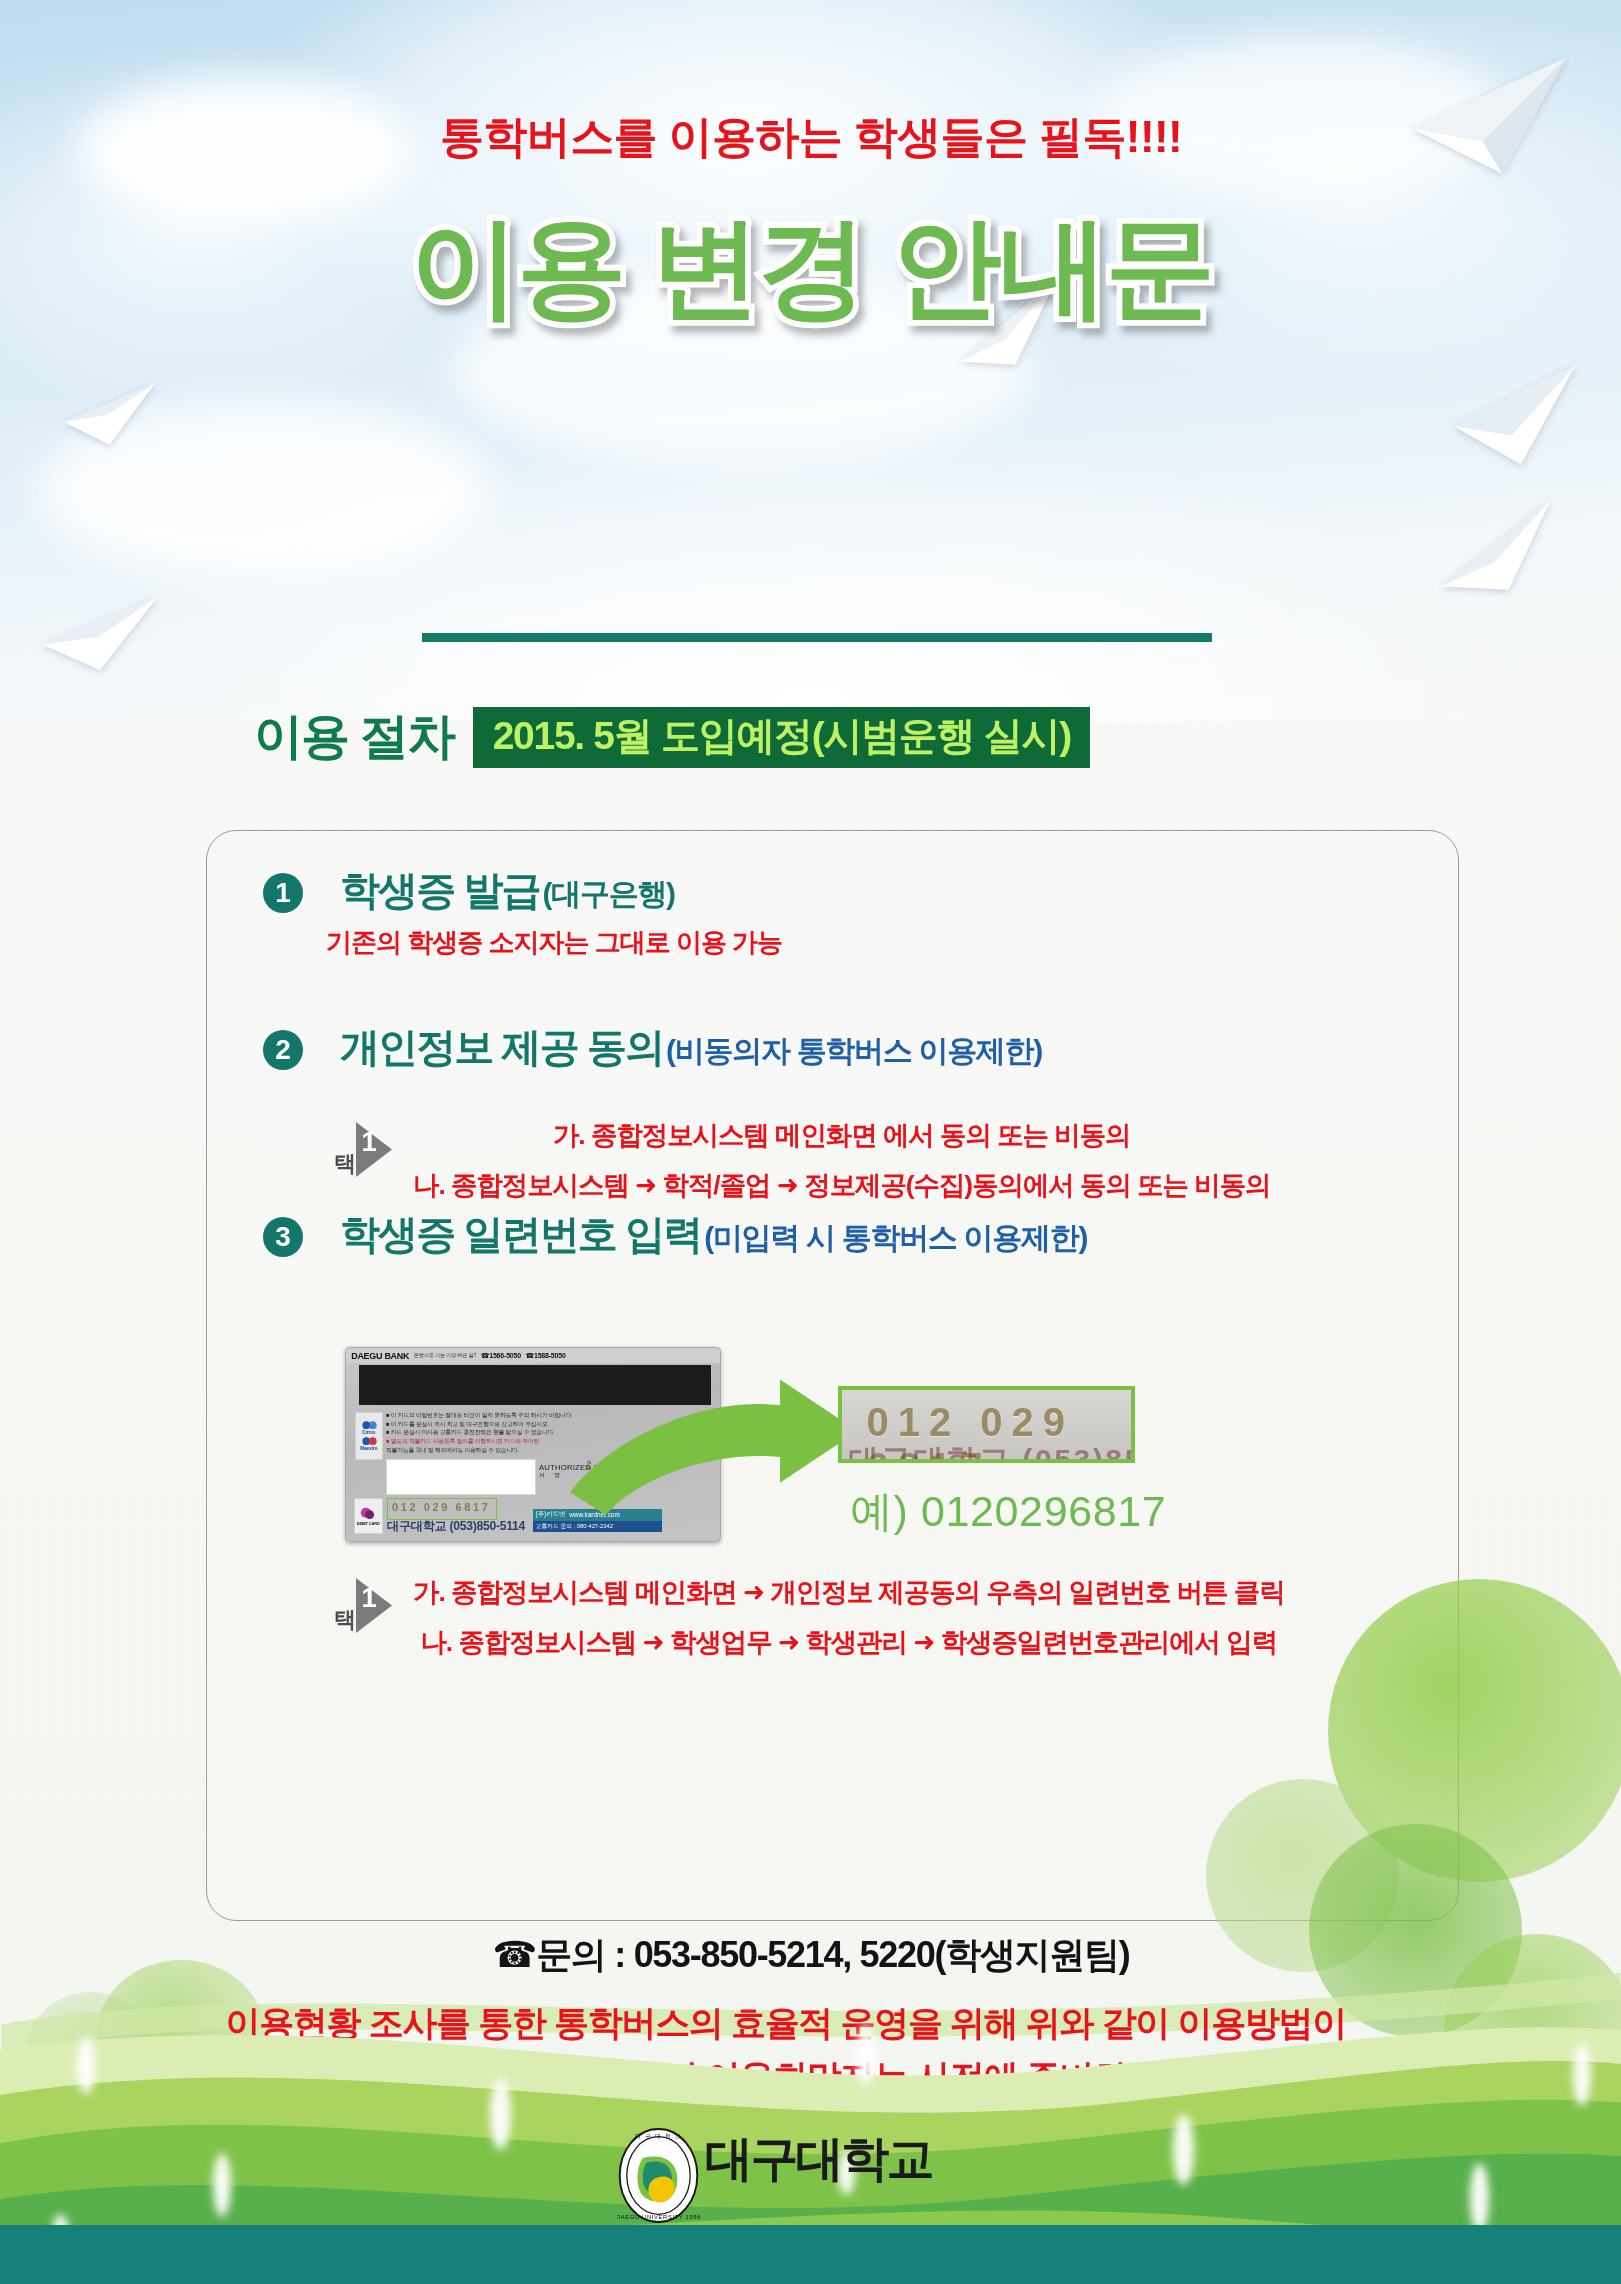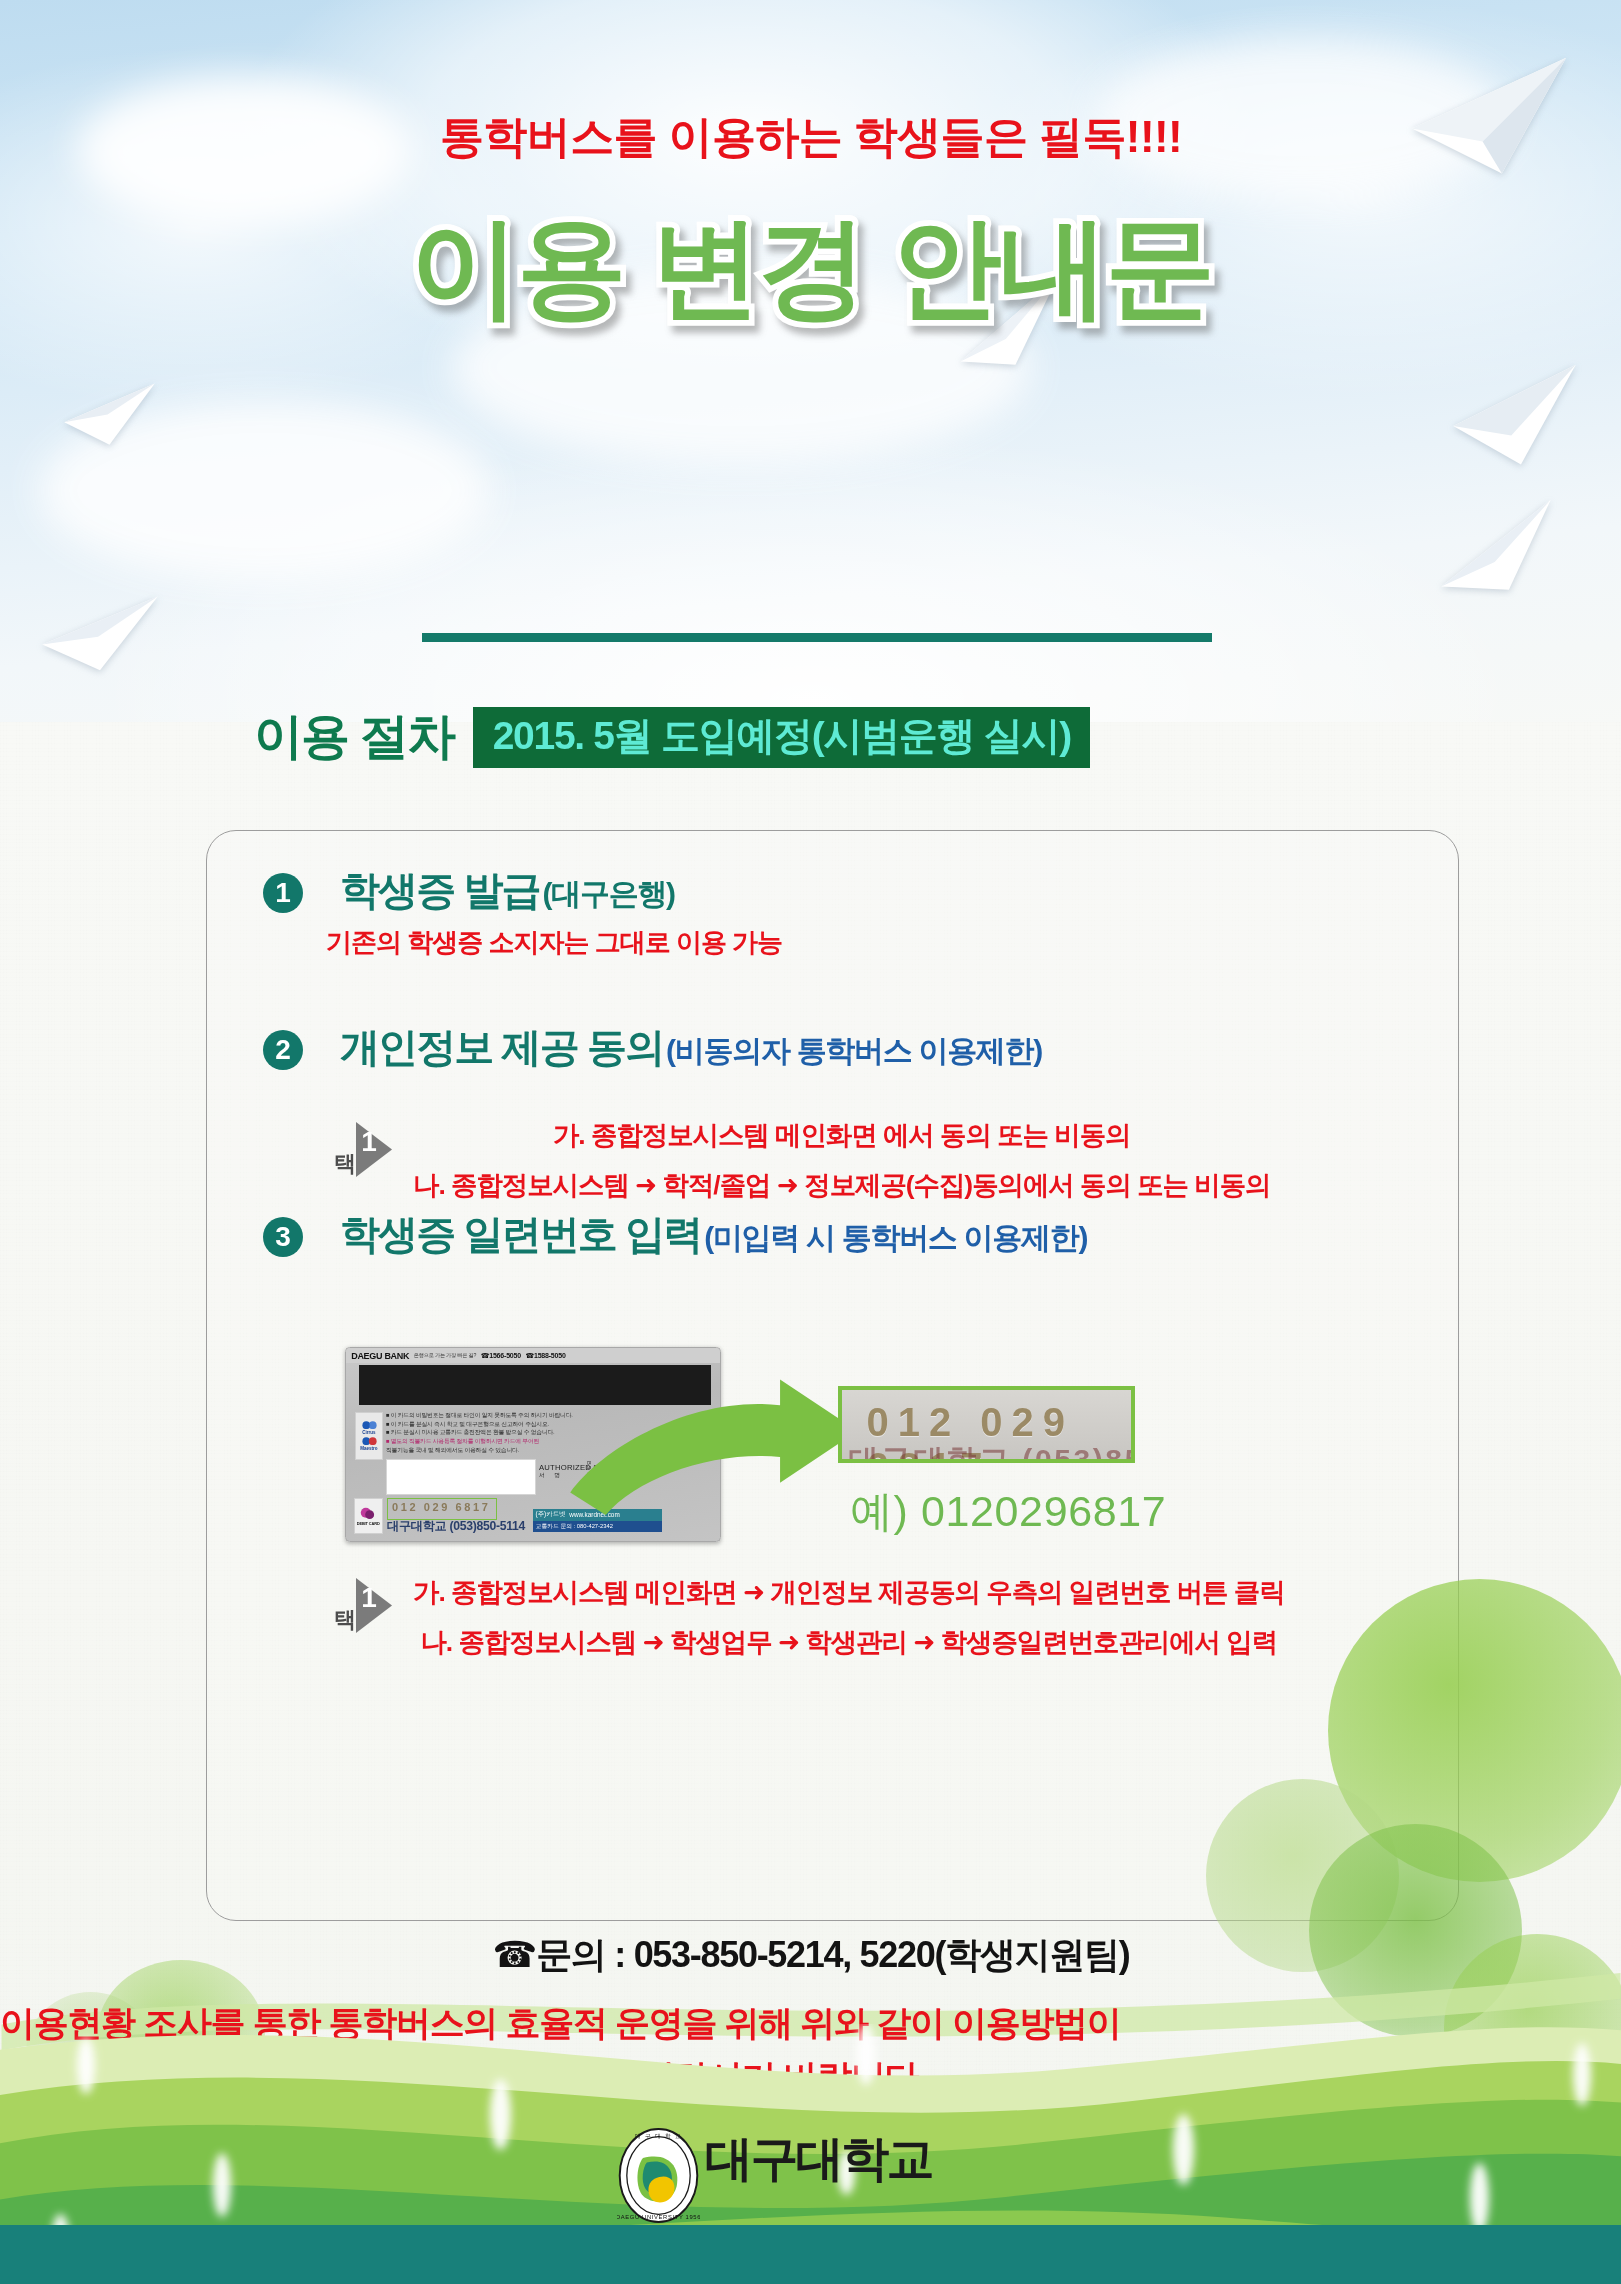--- a/index.html
+++ b/index.html
@@ -34,21 +34,21 @@
   .t1{font-size:126px;font-weight:700;color:#12776a;letter-spacing:-3.9px;line-height:1.03;
     -webkit-text-stroke:13px #ffffff;paint-order:stroke fill;
     filter:drop-shadow(6.4px 7.7px 3.9px rgba(70,70,70,.40));}
   .t2{font-size:110px;font-weight:700;color:#6fb952;letter-spacing:-3.2px;line-height:1.12;
     -webkit-text-stroke:11.6px #ffffff;paint-order:stroke fill;
     filter:drop-shadow(5.8px 7px 3.9px rgba(70,70,70,.38));}
   .divider{position:absolute;left:422px;top:633px;width:790px;height:9px;background:#147a6a;}
   
   .sec-row{position:absolute;left:254px;top:704px;display:flex;align-items:center;gap:19.3px;}
   .sec-label{font-size:49px;font-weight:700;color:#0e7a4e;letter-spacing:-1.9px;}
-  .sec-pill{background:#0e6b38;color:#5eead4;font-size:39px;font-weight:700;letter-spacing:-1.3px;
+  .sec-pill{background:#0e6b38;color:#bef264;font-size:39px;font-weight:700;letter-spacing:-1.3px;
     padding:9px 19.3px 13px 19.3px;line-height:1;}
   
   .box{position:absolute;left:206px;top:830px;width:1251px;height:1089px;
     border:1.9px solid #9d9d9d;border-radius:30px;background:rgba(255,255,255,.12);}
   .step{position:absolute;display:flex;align-items:flex-start;gap:14px;}
   .badge{flex:0 0 auto;width:40px;height:40px;border-radius:50%;background:#12776a;color:#fff;
     font-size:28px;font-weight:700;display:flex;align-items:center;justify-content:center;line-height:1;margin-top:6.4px;}
   .s-main{font-size:40px;font-weight:700;color:#12776a;letter-spacing:-1.9px;line-height:1.16;margin-left:23px;}
   .s-sub-blue{font-size:30px;font-weight:700;color:#1f5fa8;letter-spacing:-1.3px;}
   .s-paren-teal{font-size:30px;font-weight:700;color:#12776a;letter-spacing:-1.3px;}
@@ -98,21 +98,21 @@
   
   .callout{position:absolute;left:838px;top:1386px;width:297px;height:77px;border:4.5px solid #7bc043;
     box-sizing:border-box;background:linear-gradient(180deg,#d8d6d2,#c8c6c2);overflow:hidden;}
   .co-num{position:absolute;left:24.5px;top:10.3px;font-size:40px;color:#9b8a66;letter-spacing:9px;font-weight:600;
     text-shadow:0 0.6px 0 rgba(255,255,255,.55);}
   .co-ghost{position:absolute;left:6.4px;top:50px;font-size:30px;color:#7a3a3a;opacity:.55;letter-spacing:2.6px;font-weight:700;white-space:nowrap;}
   .example{position:absolute;left:850px;top:1483px;font-size:43px;color:#6fb952;font-weight:500;letter-spacing:0.6px;}
   
   .contact{position:absolute;left:0;top:1931px;width:1622px;text-align:center;
     font-size:36px;font-weight:700;color:#131313;letter-spacing:-1.3px;}
-  .footred{position:absolute;left:0;top:1996px;width:1346px;text-align:left;
+  .footred{position:absolute;left:0;top:1996px;width:1346px;text-align:right;
     font-size:35px;font-weight:700;color:#e8121b;letter-spacing:-1.3px;line-height:1.55;}
   
   .blob{position:absolute;border-radius:50%;}
   
   .waves{position:absolute;left:0;top:2024px;width:1622px;height:260px;overflow:hidden;}
   .glow{position:absolute;background:#fff;border-radius:50%;filter:blur(4.5px);opacity:.95;}
   .footbar{position:absolute;left:0;top:2225px;width:1622px;height:59px;background:#18807a;}
   
   .logo{position:absolute;left:617px;top:2127px;display:flex;align-items:flex-start;gap:5px;}
   .logo-word{font-size:48px;font-weight:700;color:#1a1a1a;letter-spacing:-2.6px;}

